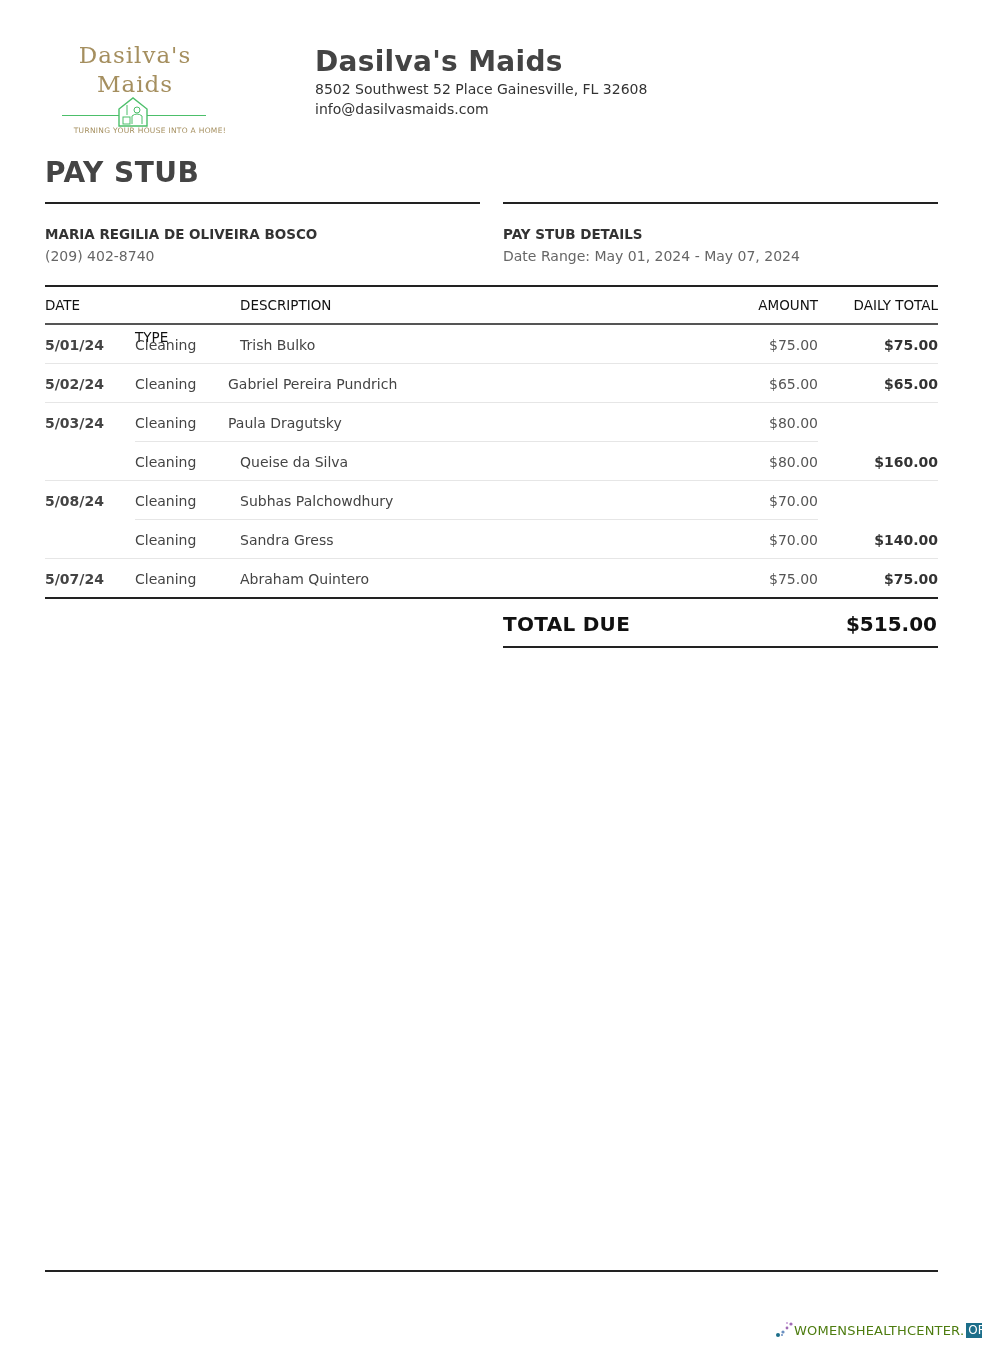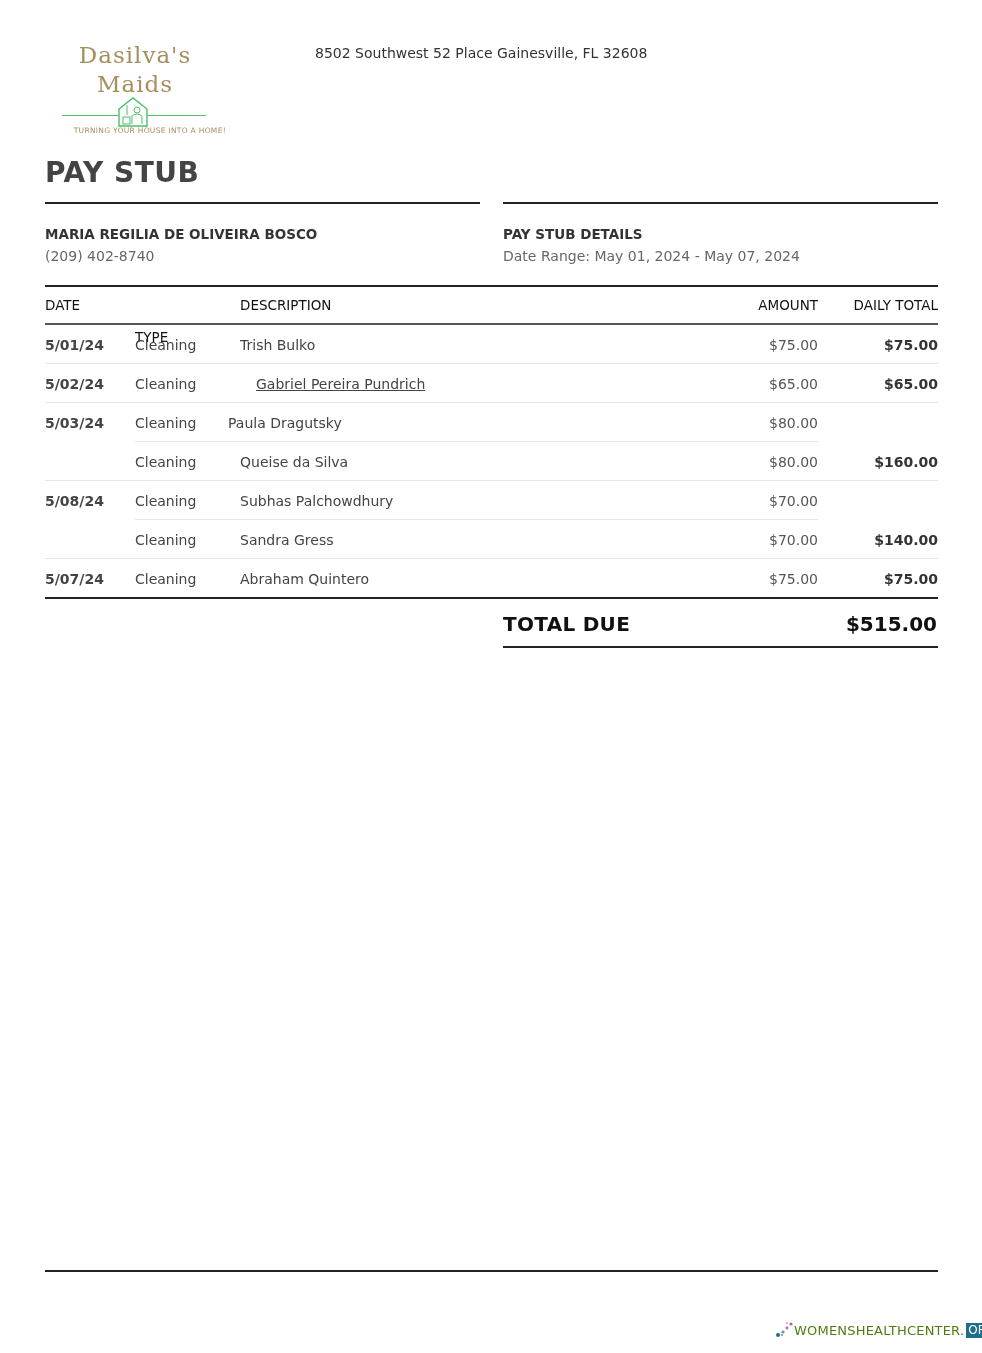--- a/index.html
+++ b/index.html
@@ -54,21 +54,23 @@
     <path d="M2 12 L16 1 L30 12 L30 29 L2 29 Z" fill="#fff" stroke="#4cbf6a" stroke-width="1.4"></path>
     <rect x="6" y="20" width="7" height="7" fill="none" stroke="#4cbf6a" stroke-width="1"></rect>
     <circle cx="20" cy="13" r="3" fill="none" stroke="#4cbf6a" stroke-width="1"></circle>
     <path d="M15 27 L15 19 Q20 15 25 19 L25 27" fill="none" stroke="#4cbf6a" stroke-width="1"></path>
     <line x1="10" y1="8" x2="10" y2="18" stroke="#4cbf6a" stroke-width="1"></line>
   </svg>
   <div class="logo-tagline">TURNING YOUR HOUSE INTO A HOME!</div>
 </div>
 
 <div class="company">
+  <div class="company-name">Dasilva's Maids</div>
   <div class="company-line">8502 Southwest 52 Place Gainesville, FL 32608</div>
+  <div class="company-line">info@dasilvasmaids.com</div>
 </div>
 
 <div class="doc-title">PAY STUB</div>
 
 <div class="rule" style="left:45px; top:202px; width:435px;"></div>
 <div class="rule" style="left:503px; top:202px; width:435px;"></div>
 
 <div class="section-label" style="left:45px; top:226px;">MARIA REGILIA DE OLIVEIRA BOSCO</div>
 <div class="section-value" style="left:45px; top:248px;">(209) 402-8740</div>
 
@@ -91,21 +93,21 @@
     <div class="cell" style="left:135px; top:336px;">Cleaning</div>
     <div class="cell" style="left:240px; top:336px;">Trish Bulko</div>
     <div class="cell amount" style="right:164px; top:336px;">$75.00</div>
     <div class="cell total" style="right:44px; top:336px;">$75.00</div>
   </div>
   <div class="thin-rule" style="left:45px; top:363px; width:893px;"></div>
 
   <div>
     <div class="cell date" style="left:45px; top:375px;">5/02/24</div>
     <div class="cell" style="left:135px; top:375px;">Cleaning</div>
-    <div class="cell" style="left:256px; top:375px;text-decoration:underline;">Gabriel Pereira Pundrich</div>
+    <div class="cell" style="left:228px; top:375px;">Gabriel Pereira Pundrich</div>
     <div class="cell amount" style="right:164px; top:375px;">$65.00</div>
     <div class="cell total" style="right:44px; top:375px;">$65.00</div>
   </div>
   <div class="thin-rule" style="left:45px; top:402px; width:893px;"></div>
 
   <div>
     <div class="cell date" style="left:45px; top:414px;">5/03/24</div>
     <div class="cell" style="left:135px; top:414px;">Cleaning</div>
     <div class="cell" style="left:228px; top:414px;">Paula Dragutsky</div>
     <div class="cell amount" style="right:164px; top:414px;">$80.00</div>

